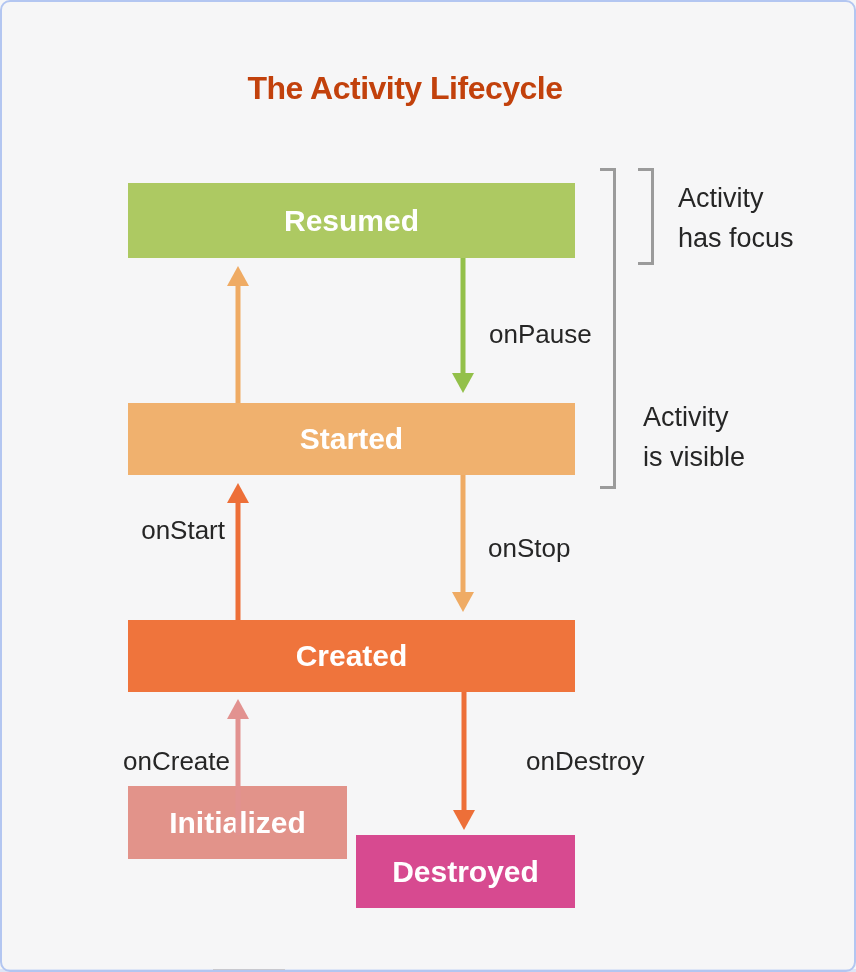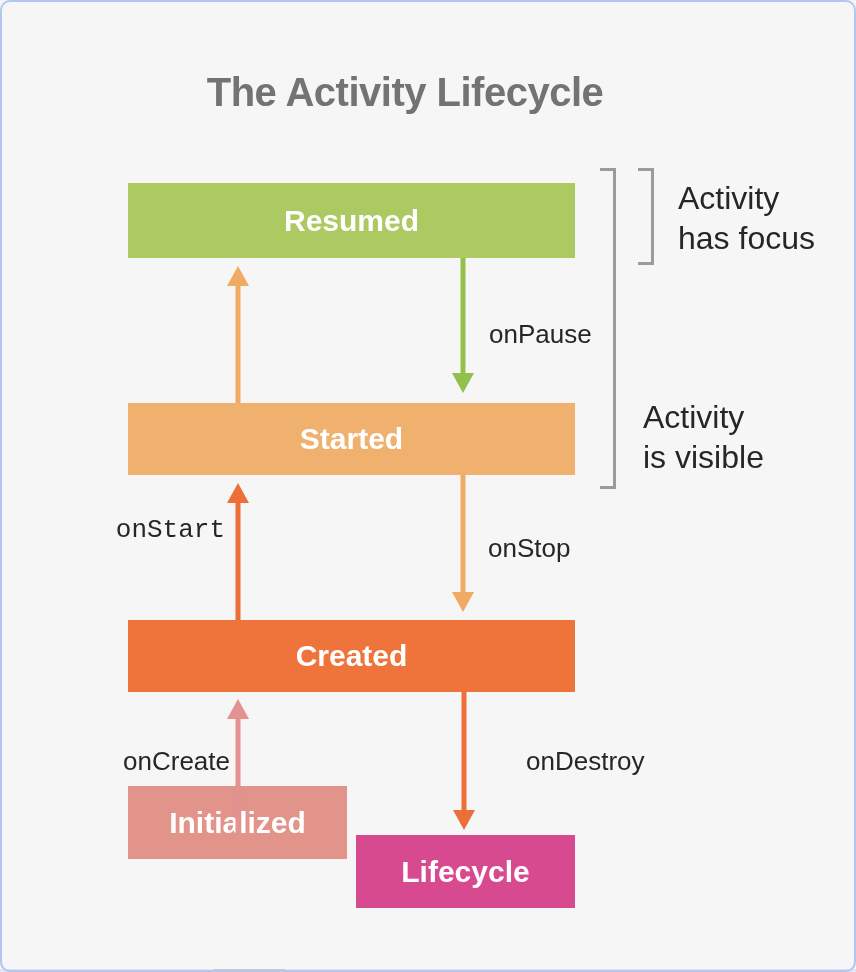--- a/index.html
+++ b/index.html
@@ -7,21 +7,21 @@
   .canvas{
     position:relative;width:856px;height:972px;background:#f6f6f7;
     overflow:hidden;
   }
   .frame{
     position:absolute;inset:0;border:2px solid #b3c6f1;border-radius:10px;
     pointer-events:none;box-sizing:border-box;
   }
   .title{
     position:absolute;left:0;top:70px;width:810px;text-align:center;
-    font-size:40px;font-weight:700;color:#737373;letter-spacing:-0.5px;
+    font-size:32px;font-weight:700;color:#c2410c;letter-spacing:-0.5px;
   }
   .state-box{
     position:absolute;display:flex;align-items:center;justify-content:center;
     color:#ffffff;font-size:30px;font-weight:700;
   }
   .box-resumed{left:128px;top:183px;width:447px;height:75px;background:#adc962;}
   .box-started{left:128px;top:403px;width:447px;height:72px;background:#f0b16e;}
   .box-created{left:128px;top:620px;width:447px;height:72px;background:#ef743c;}
   .box-initialized{left:128px;top:786px;width:219px;height:73px;background:#e2938a;}
   .box-destroyed{left:356px;top:835px;width:219px;height:73px;background:#d74a90;}
@@ -44,21 +44,21 @@
   .align-right{text-align:right;}
 
   .bracket{
     position:absolute;border-top:3px solid #9b9b9b;border-right:3px solid #9b9b9b;
     border-bottom:3px solid #9b9b9b;box-sizing:border-box;
   }
   .bracket-focus{left:638px;top:168px;width:16px;height:97px;}
   .bracket-visible{left:600px;top:168px;width:16px;height:321px;}
 
   .annotation{
-    position:absolute;font-size:32px;color:#262626;line-height:40px;white-space:nowrap;
+    position:absolute;font-size:27px;color:#262626;line-height:40px;white-space:nowrap;
   }
   .ann-focus{left:678px;top:178px;}
   .ann-visible{left:643px;top:397px;}
 
   .bottom-strip{
     position:absolute;left:0;right:0;bottom:0;height:3px;background:#dde5f6;
   }
   .bottom-mark{
     position:absolute;left:213px;bottom:1px;width:72px;height:2px;background:#c9c9cf;
   }
@@ -76,39 +76,39 @@
   <div class="state-box box-created">
     <span>Created</span>
   </div>
   <div class="state-box box-started">
     <span>Started</span>
   </div>
   <div class="state-box box-initialized">
     <span>Initialized</span>
   </div>
   <div class="state-box box-destroyed">
-    <span>Lifecycle</span>
+    <span>Destroyed</span>
   </div>
 
   <div class="arrow up c-lightorange" style="left:227px;top:266px;height:137px;">
     <div class="head"></div>
     <div class="shaft"></div>
   </div>
 
   <div class="arrow down c-green" style="left:452px;top:258px;height:135px;">
     <div class="shaft"></div>
     <div class="head"></div>
   </div>
   <div class="cb-label" style="left:489px;top:316px;text-align:right;">onPause</div>
 
   <div class="arrow up c-orange" style="left:227px;top:483px;height:137px;">
     <div class="head"></div>
     <div class="shaft"></div>
   </div>
-  <div class="cb-label align-right" style="left:40px;top:512px;width:185px;font-family:Liberation Mono, monospace;">
+  <div class="cb-label align-right" style="left:40px;top:512px;width:185px;">
     <div>onStart</div>
   </div>
 
   <div class="arrow down c-lightorange" style="left:452px;top:475px;height:137px;">
     <div class="shaft"></div>
     <div class="head"></div>
   </div>
   <div class="cb-label" style="left:488px;top:530px;">onStop</div>
 
   <div class="arrow up c-salmon" style="left:227px;top:699px;height:136px;">

